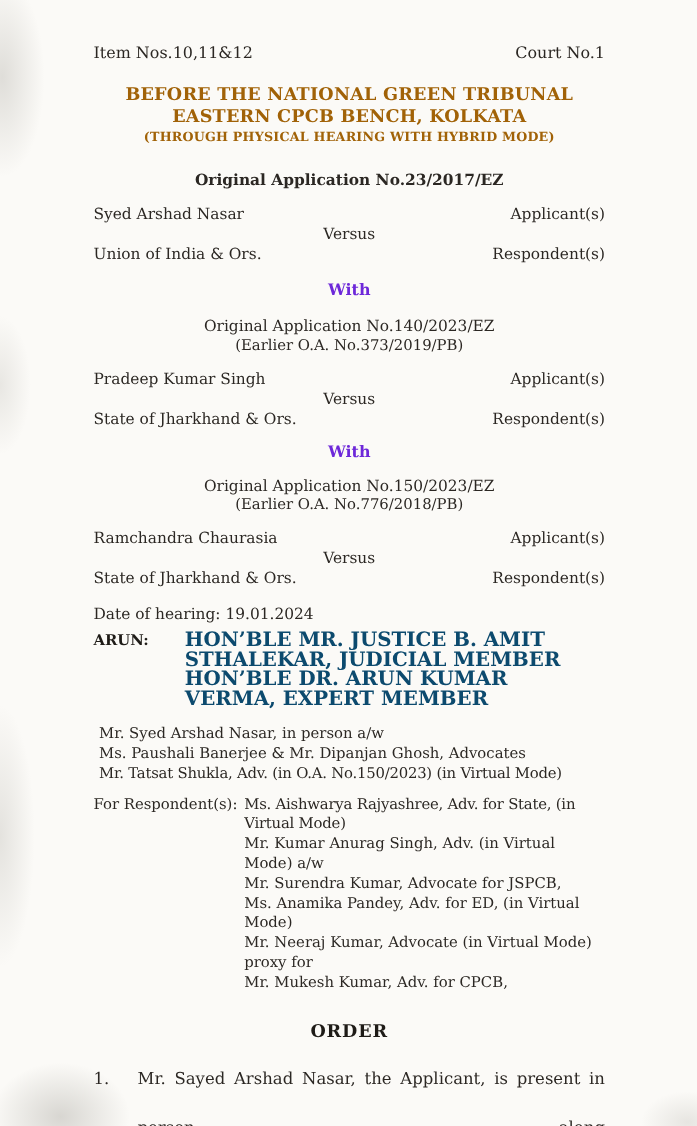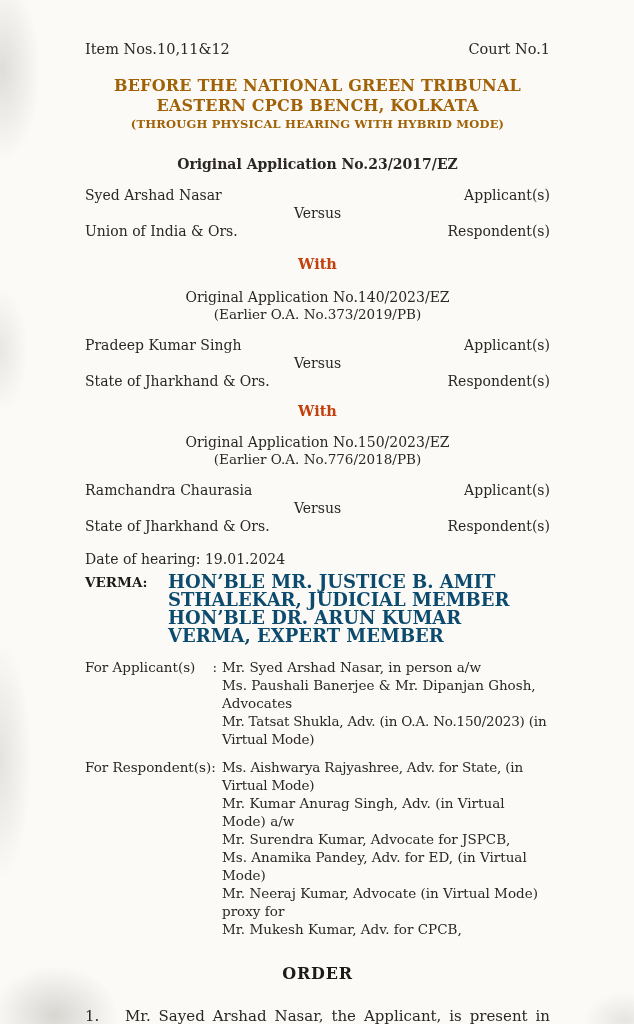--- a/index.html
+++ b/index.html
@@ -29,21 +29,21 @@
 
   .center { text-align: center; }
   .case-no { font-size: 14px; line-height: 18px; }
   .earlier-no { font-size: 13.5px; line-height: 17px; }
   .mt-case1 { margin-top: 23px; font-weight: bold; }
   .mt-case  { margin-top: 15px; }
 
   .parties { margin-top: 13px; }
   .party-row { display: flex; justify-content: space-between; font-size: 14px; line-height: 18px; }
   .versus { font-size: 14px; line-height: 18px; }
-  .with-sep { font-weight: bold; font-size: 14.5px; line-height: 18px; margin-top: 15px; color: #c2410c; }
+  .with-sep { font-weight: bold; font-size: 14.5px; line-height: 18px; margin-top: 15px; color: #6d28d9; }
 
   .date-line { margin-top: 15px; font-size: 14px; line-height: 18px; }
 
   .coram-row { display: flex; margin-top: 5px; }
   .coram-label { width: 83px; flex-shrink: 0; font-weight: bold; font-size: 13.5px; line-height: 18px; color: #1e1b17; }
   .coram-lines { font-weight: bold; font-size: 18px; line-height: 18px; color: #0c4a6e; }
 
   .app-row { display: flex; font-size: 13.5px; line-height: 18px; }
   .mt-appl { margin-top: 13px; }
   .mt-resp { margin-top: 10px; }
@@ -116,32 +116,28 @@
     <div class="center versus">Versus</div>
     <div class="party-row">
       <span>State of Jharkhand &amp; Ors.</span>
       <span>Respondent(s)</span>
     </div>
   </div>
 
   <div class="date-line">Date of hearing: 19.01.2024</div>
 
   <div class="coram-row">
-    <div class="coram-label">VERMA:</div>
+    <div class="coram-label">ARUN:</div>
     <div class="coram-lines">
       <div>HON’BLE MR. JUSTICE B. AMIT STHALEKAR, JUDICIAL MEMBER</div>
       <div>HON’BLE DR. ARUN KUMAR VERMA, EXPERT MEMBER</div>
     </div>
   </div>
 
   <div class="app-row mt-appl">
-    <div class="app-label app-label-flex">
-      <span>For Applicant(s)</span>
-      <span>:</span>
-    </div>
     <div class="app-lines">
       <div>Mr. Syed Arshad Nasar, in person a/w</div>
       <div>Ms. Paushali Banerjee &amp; Mr. Dipanjan Ghosh, Advocates</div>
       <div class="tight">Mr. Tatsat Shukla, Adv. (in O.A. No.150/2023) (in Virtual Mode)</div>
     </div>
   </div>
 
   <div class="app-row mt-resp">
     <div class="app-label">For Respondent(s):</div>
     <div class="app-lines">

